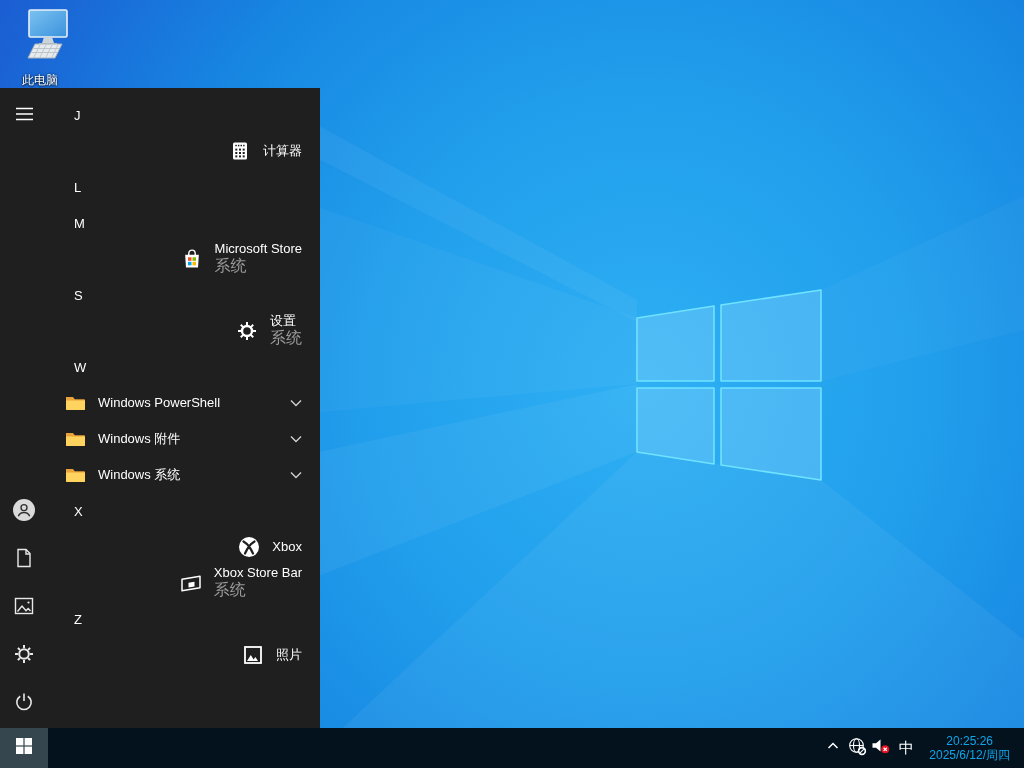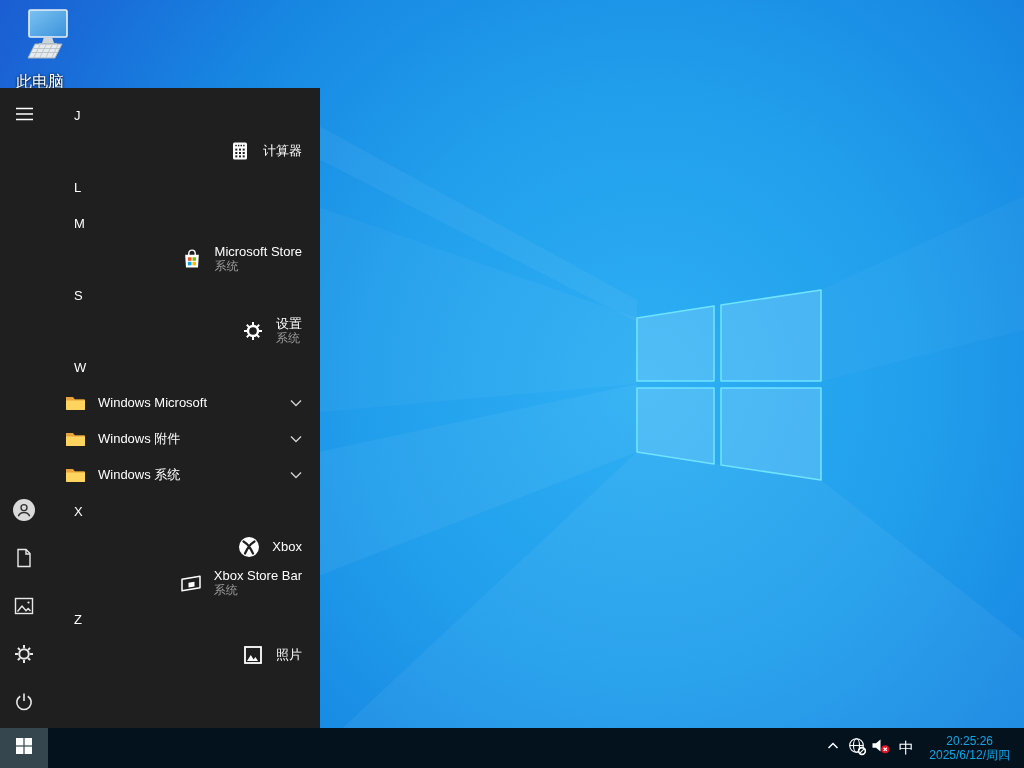--- a/index.html
+++ b/index.html
@@ -13,21 +13,21 @@
       #2fb0f4 0%, #219fec 28%, #1787e2 52%, #1b5ed3 76%, #1c44c6 100%);
   }
   .wallpaper-art { position:absolute; left:0; top:0; }
 
   
   .desktop-icon {
     position:absolute; left:8px; top:8px; width:64px; text-align:center;
     cursor:default;
   }
   .desktop-icon .di-label {
-    color:#fff; font-size:16px; margin-top:8px;
+    color:#fff; font-size:12px; margin-top:8px;
     text-shadow:0 1px 2px rgba(0,0,0,.85), 0 0 3px rgba(0,0,0,.6);
   }
 
   
   .start-menu {
     position:absolute; left:0; top:88px; width:320px; height:640px;
     background:#1f1f1f; z-index:5; display:flex; overflow:hidden;
     color:#fff;
   }
   .rail {
@@ -46,21 +46,21 @@
   .row { height:36px; display:flex; align-items:center; }
   .row.section { padding-left:26px; }
   .row.section span { font-size:13px; color:#fff; }
   .row.app { padding-left:12px; padding-right:18px; cursor:pointer;justify-content:flex-end; }
   .app-icon {
     width:30px; height:30px; flex:0 0 30px; display:flex;
     align-items:center; justify-content:center;
   }
   .app-text { margin-left:8px; line-height:1.15; overflow:hidden; }
   .app-label { display:block; font-size:13px; color:#fff; white-space:nowrap; }
-  .app-sub { display:block; font-size:12px; color:#9b9b9b; white-space:nowrap; }
+  .app-sub { display:block; font-size:16px; color:#9b9b9b; white-space:nowrap; }
   .row-chevron { margin-left:auto; width:12px; height:8px; display:flex; }
 
   
   .taskbar {
     position:absolute; left:0; bottom:0; width:1024px; height:40px;
     background:#04121d; z-index:10; display:flex; align-items:stretch;
   }
   .start-button {
     width:48px; display:flex; align-items:center; justify-content:center;
     background:#35464e; cursor:pointer;
@@ -237,21 +237,21 @@
         <span>W</span>
       </div>
       <div class="row app">
         <span class="app-icon">
           <svg width="22" height="20" viewBox="0 0 22 20">
             <path d="M2 4h7l1.8 2.2H20a1 1 0 0 1 1 1V16a1 1 0 0 1-1 1H3a1 1 0 0 1-1-1z" fill="#e8a33b"></path>
             <path d="M2 7.6h19V16a1 1 0 0 1-1 1H3a1 1 0 0 1-1-1z" fill="#ffd45e"></path>
           </svg>
         </span>
         <span class="app-text">
-          <span class="app-label">Windows Microsoft</span>
+          <span class="app-label">Windows PowerShell</span>
         </span>
         <span class="row-chevron">
           <svg width="12" height="8" viewBox="0 0 12 8" fill="none" stroke="#cfcfcf" stroke-width="1.4">
             <path d="M1 1.5l5 5 5-5"></path>
           </svg>
         </span>
       </div>
       <div class="row app">
         <span class="app-icon">
           <svg width="22" height="20" viewBox="0 0 22 20">

